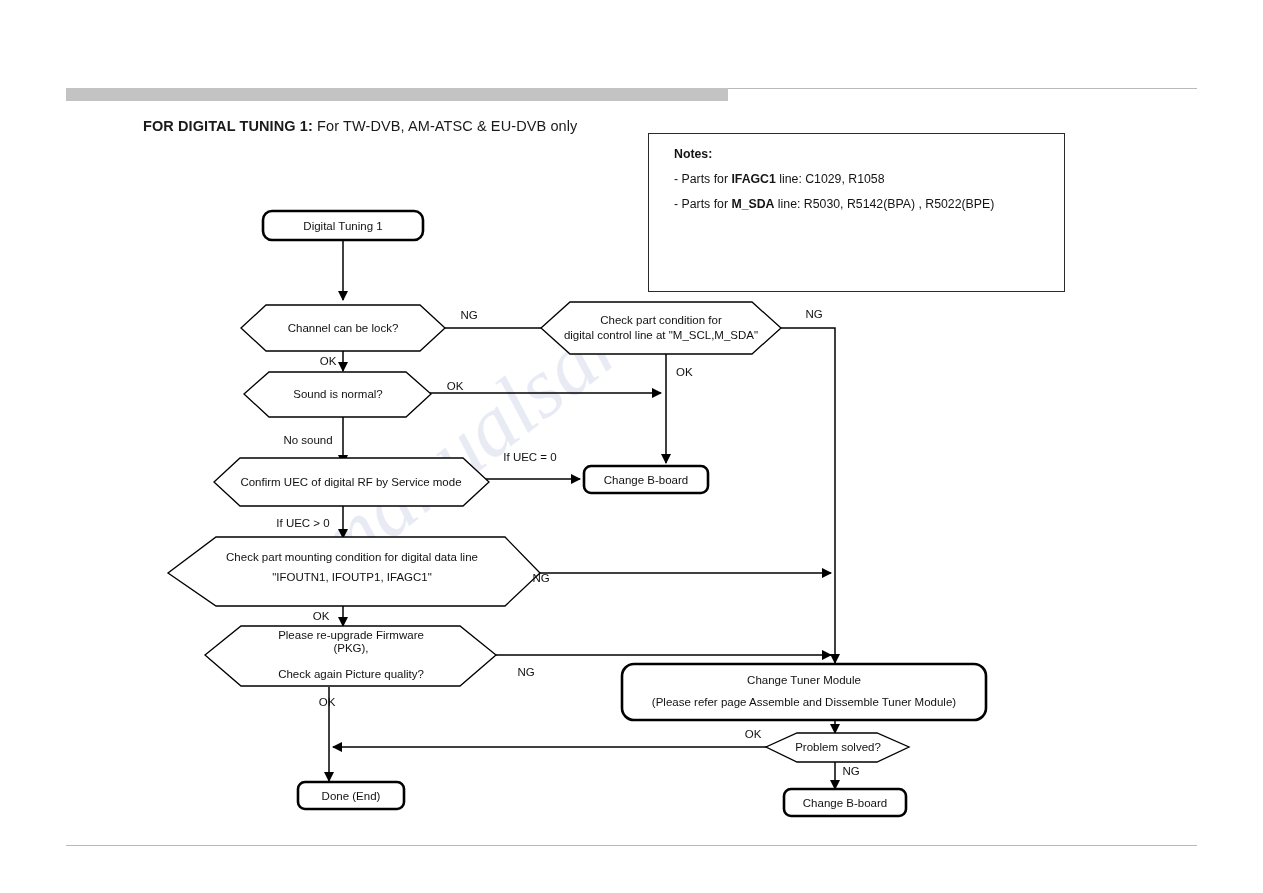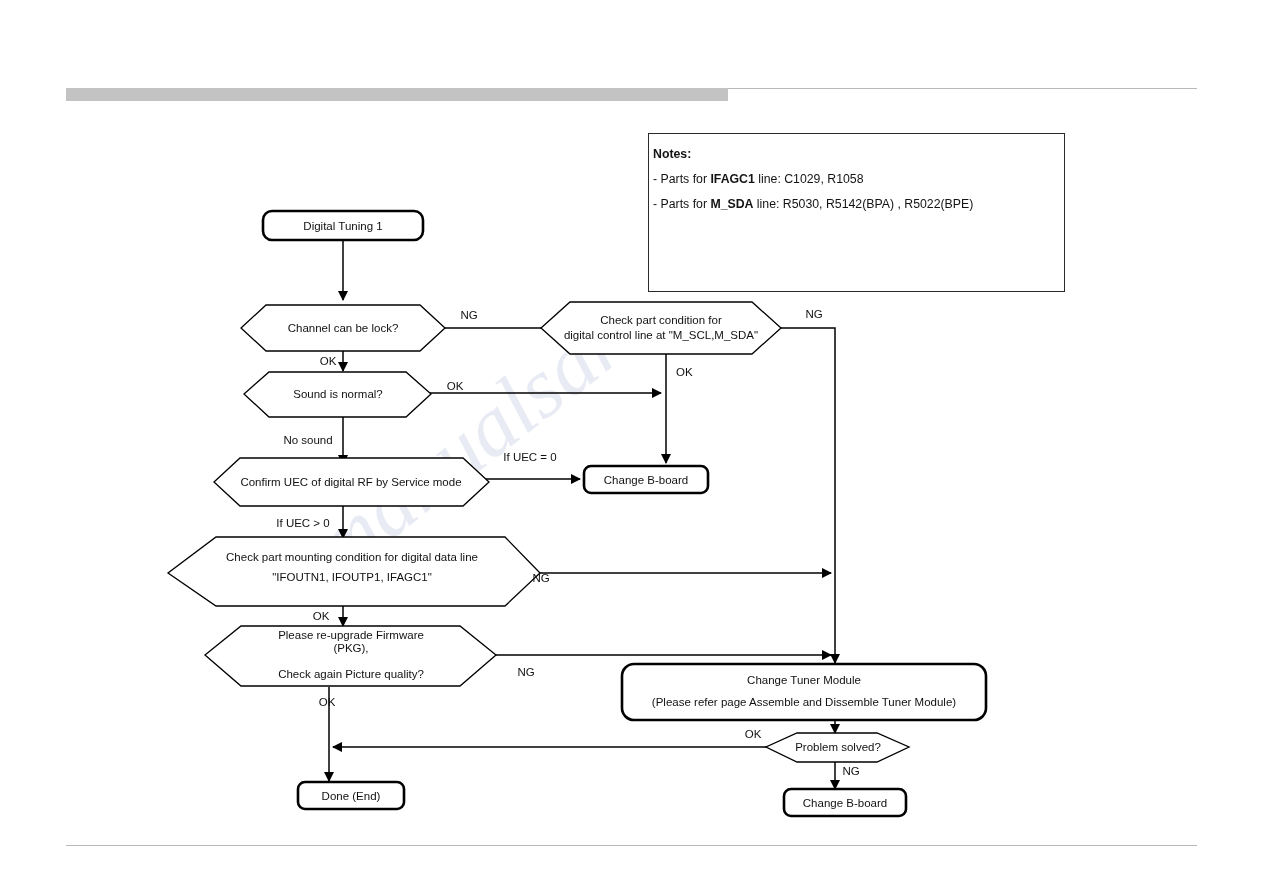--- a/index.html
+++ b/index.html
@@ -60,21 +60,21 @@
   
   .notes {
     position: absolute;
     left: 648px;
     top: 133px;
     width: 417px;
     height: 159px;
     border: 1px solid #2b2b2b;
     background: #ffffff;
     box-sizing: border-box;
-    padding: 8px 0 0 4px;
+    padding: 8px 0 0 25px;
   }
   .notes-line {
     font-size: 12.3px;
     color: #141414;
     line-height: 25px;
     white-space: nowrap;
   }
   .notes-line b { font-weight: bold; }
   
   .flow {
@@ -118,20 +118,24 @@
 </style>
 </head>
 <body>
 
 <div class="page">
 
   <div class="header-rule"></div>
   <div class="header-tab"></div>
   <div class="footer-rule"></div>
 
+  <div class="title">
+    <span class="strong">FOR DIGITAL TUNING 1:</span>
+    <span>For TW-DVB,  AM-ATSC  &amp;  EU-DVB only</span>
+  </div>
 
   <div class="notes">
     <div class="notes-line" style="font-weight:bold;"><span>Notes:</span></div>
     <div class="notes-line">
       <span>- Parts for </span><b>IFAGC1</b><span> line: C1029, R1058</span>
     </div>
     <div class="notes-line">
       <span>- Parts for </span><b>M_SDA</b><span> line: R5030, R5142(BPA) , R5022(BPE)</span>
     </div>
   </div>

